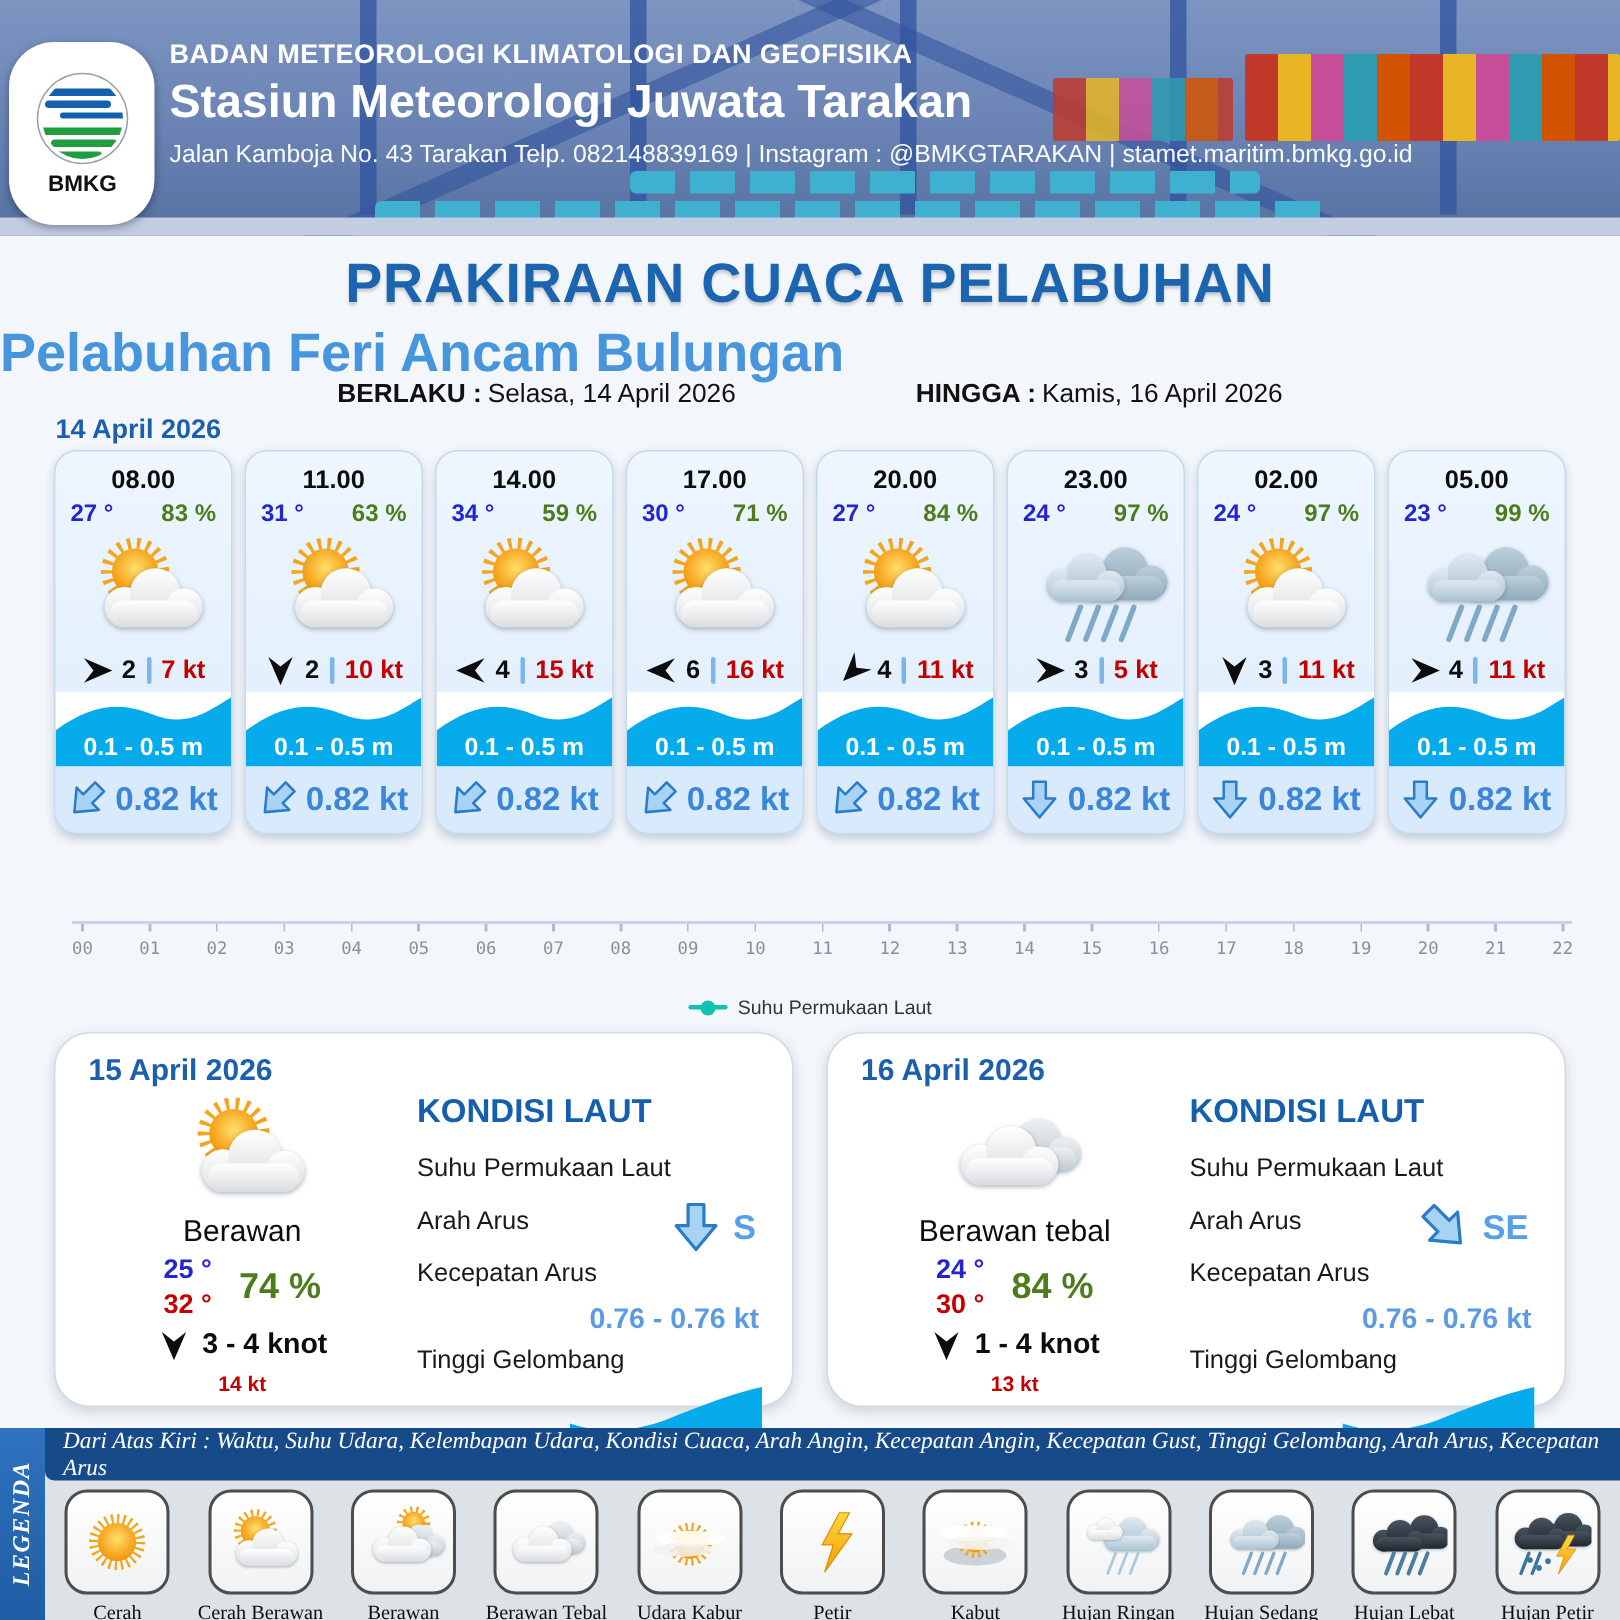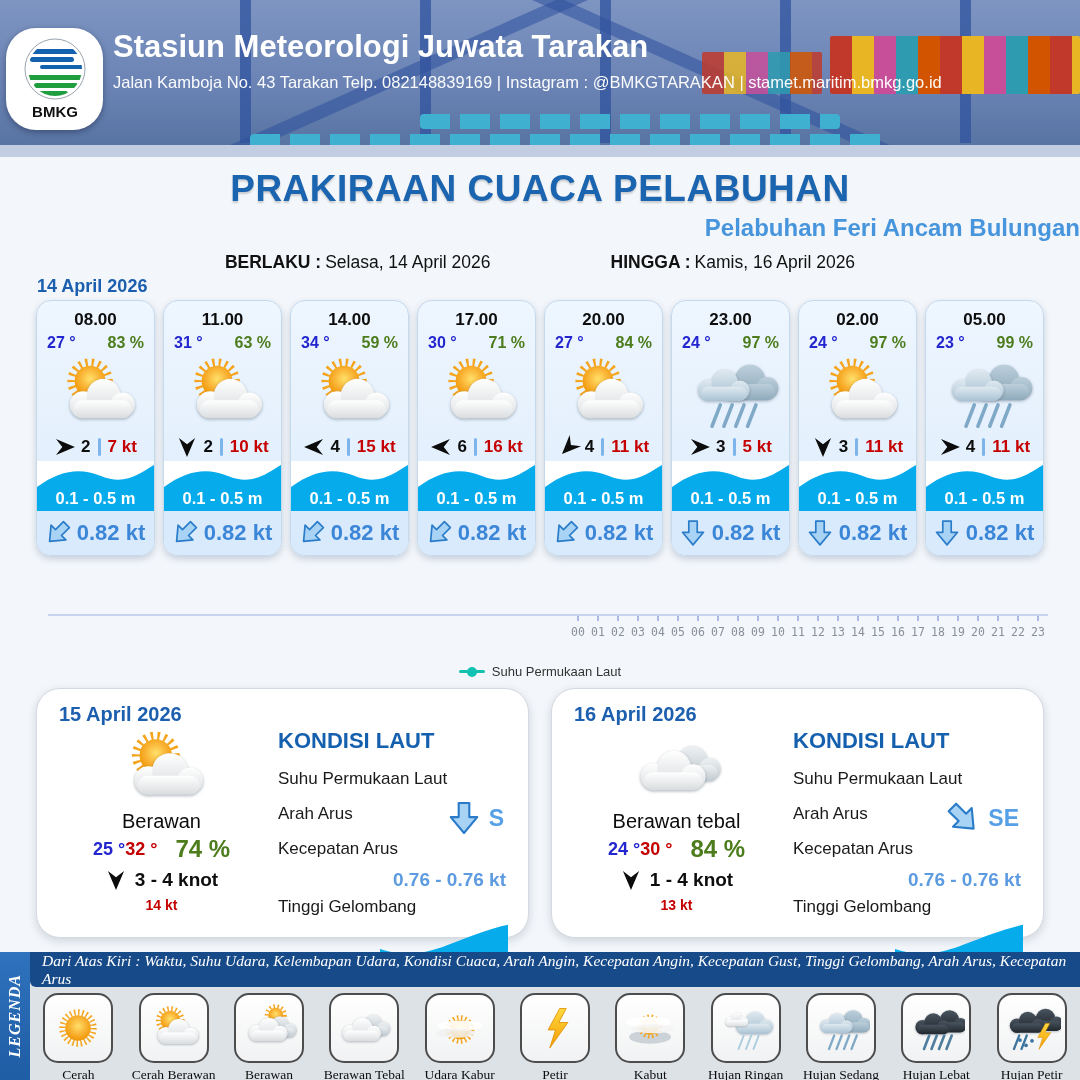--- a/index.html
+++ b/index.html
@@ -8,33 +8,33 @@
   
   #header{position:absolute;top:0;left:0;width:1080px;height:157px;overflow:hidden;
           background:linear-gradient(180deg,#7e95c2 0%,#6a83b4 55%,#54719f 100%);}
   .mullion{position:absolute;top:0;bottom:14px;width:11px;background:#30539f;opacity:.75;}
   .beam{position:absolute;width:1500px;height:13px;background:#2d509c;opacity:.55;}
   .containers{position:absolute;border-radius:2px;
           background:repeating-linear-gradient(90deg,#c0392b 0 22px,#e8b624 22px 44px,#c74f9a 44px 66px,#2e9bb0 66px 88px,#d35400 88px 110px);}
   .seatrow{position:absolute;height:15px;border-radius:4px;
           background:repeating-linear-gradient(90deg,#3fb0cf 0 30px,rgba(0,0,0,0) 30px 40px);}
   .floor{position:absolute;left:0;right:0;bottom:0;height:12px;background:#c3cde2;}
-  #logo-pill{position:absolute;left:6px;top:28px;width:97px;height:102px;background:#fff;
+  #logo-pill{position:absolute;left:6px;top:28px;width:97px;height:122px;background:#fff;
           border-radius:30px;display:flex;align-items:center;justify-content:center;
           box-shadow:0 2px 6px rgba(0,0,30,.35);}
   #hdr-text{position:absolute;left:113px;top:26px;color:#fff;}
   #hdr-agency{font-size:18px;font-weight:bold;letter-spacing:.3px;}
   #hdr-station{font-size:31px;font-weight:bold;margin-top:3px;}
   #hdr-contact{font-size:16.5px;margin-top:8px;opacity:.97;}
   
   #title-main{position:absolute;top:168px;left:0;width:100%;text-align:center;
           font-size:37px;font-weight:800;letter-spacing:.5px;color:#1b64b0;
           text-shadow:0 2px 2px rgba(0,0,0,.18), 0 0 2px #fff;}
-  #title-port{position:absolute;top:214px;left:0;width:100%;text-align:right;
-          font-size:24px;font-weight:bold;color:#4795dc;}
+  #title-port{position:absolute;top:214px;left:0;width:100%;text-align:left;
+          font-size:36px;font-weight:bold;color:#4795dc;}
   #validity{position:absolute;top:252px;left:0;width:100%;display:flex;justify-content:center;gap:120px;
           font-size:17.5px;color:#111;}
   .v-group{display:flex;gap:4px;align-items:flex-start;}
   .v-label{font-weight:bold;}
   
   #day-label{position:absolute;top:276px;left:37px;font-size:18px;font-weight:bold;color:#1b5fae;}
   #cards-row{position:absolute;top:300px;left:36px;width:1008px;height:256px;display:flex;gap:8px;}
   .card{flex:1 1 0;display:flex;flex-direction:column;border-radius:15px;overflow:hidden;
         background:linear-gradient(180deg,#eef6ff 0%,#ddecfb 100%);
         border:1px solid #c5d9ec;box-shadow:0 3px 6px rgba(60,90,130,.25);box-sizing:border-box;}
@@ -53,42 +53,42 @@
   .c-wave{position:relative;height:50px;flex:0 0 auto;}
   .c-wave svg{position:absolute;inset:0;width:100%;height:100%;}
   .c-wave span{position:absolute;left:0;right:0;bottom:3px;text-align:center;
         font-size:16.5px;font-weight:bold;color:#fff;}
   .c-cur{height:44px;background:#d8eafb;display:flex;align-items:center;justify-content:center;gap:7px;}
   .curarrow{display:inline-flex;width:24px;height:28px;}
   .curarrow svg{width:100%;height:100%;}
   .c-curv{font-size:22px;font-weight:bold;color:#3c86d8;}
   
   #axis{position:absolute;top:614px;left:48px;width:1000px;border-top:2px solid #c9d2ef;}
-  #axis-ticks{display:flex;justify-content:flex-end;}
+  #axis-ticks{display:flex;justify-content:space-between;gap:31px;}
   .tick{display:flex;flex-direction:column;align-items:center;width:20px;}
   .tick i{display:block;width:1.5px;height:5px;background:#aeb9e2;}
   .tick span{margin-top:4px;font-size:11.5px;color:#8a8f99;font-family:"DejaVu Sans Mono","Liberation Mono",monospace;}
   #chart-legend{position:absolute;top:664px;left:0;width:100%;display:flex;justify-content:center;align-items:center;gap:7px;}
   #chart-legend .lmark{position:relative;width:26px;height:10px;}
   #chart-legend .lmark i{position:absolute;left:0;right:0;top:3.5px;height:3px;border-radius:2px;background:#12c2b0;}
   #chart-legend .lmark b{position:absolute;left:8px;top:0;width:10px;height:10px;border-radius:50%;background:#12c2b0;}
   #chart-legend span{font-size:13px;color:#333;}
   
   #panels{position:absolute;top:688px;left:36px;width:1008px;height:250px;display:flex;gap:22px;}
   .panel{flex:1 1 0;background:#fff;border:1.5px solid #d4dae1;border-radius:24px;
          box-shadow:0 3px 8px rgba(80,95,115,.22);padding:14px 18px 10px 22px;box-sizing:border-box;
          display:flex;flex-direction:column;}
   .p-date{font-size:20px;font-weight:bold;color:#1b5fae;}
   .p-body{display:flex;flex:1;}
   .p-left{width:205px;display:flex;flex-direction:column;align-items:center;}
   .p-icon{width:120px;height:80px;margin-top:2px;}
   .p-icon svg{width:100%;height:100%;}
   .p-cond{font-size:20px;color:#0d0d0d;margin-top:2px;}
   .p-temps{display:flex;align-items:center;gap:18px;margin-top:2px;}
-  .p-tcol{display:flex;flex-direction:row;line-height:1.25;}
+  .p-tcol{display:flex;flex-direction:column;line-height:1.25;}
   .p-tmin{font-size:18px;font-weight:bold;color:#2326cf;}
   .p-tmax{font-size:18px;font-weight:bold;color:#c40000;}
   .p-hum{font-size:24px;font-weight:bold;color:#4c7c1b;}
   .p-wind{display:flex;align-items:center;gap:8px;margin-top:6px;font-size:19px;font-weight:bold;color:#0d0d0d;}
   .p-gust{font-size:14px;font-weight:bold;color:#c40000;margin-top:6px;}
   .p-right{flex:1;position:relative;display:flex;flex-direction:column;padding-left:14px;}
   .p-sea-title{font-size:22px;font-weight:bold;color:#1460ae;margin-top:2px;}
   .sea-label{font-size:17px;color:#1a1a1a;}
   .sea-row{margin-top:15px;}
   .sea-dirwrap{position:absolute;right:6px;top:74px;display:flex;align-items:center;gap:10px;}
@@ -179,20 +179,21 @@
           <rect x="14" y="22" width="44" height="5" rx="2.5" fill="#1462ad"></rect>
           <rect x="24" y="30" width="44" height="4" rx="2" fill="#1462ad"></rect>
           <rect x="10" y="40" width="58" height="5" rx="2.5" fill="#1e9e3e"></rect>
           <rect x="18" y="48" width="44" height="5" rx="2.5" fill="#1e9e3e"></rect>
           <rect x="12" y="56" width="40" height="5" rx="2.5" fill="#1e9e3e"></rect>
         </g>
         <text x="39" y="82" text-anchor="middle" font-size="15" font-weight="bold" fill="#111" font-family="Liberation Sans, sans-serif">BMKG</text>
       </svg>
     </div>
     <div id="hdr-text">
+      <div id="hdr-agency">BADAN METEOROLOGI KLIMATOLOGI DAN GEOFISIKA</div>
       <div id="hdr-station">Stasiun Meteorologi Juwata Tarakan</div>
       <div id="hdr-contact">Jalan Kamboja No. 43 Tarakan  Telp. 082148839169 | Instagram : @BMKGTARAKAN | stamet.maritim.bmkg.go.id</div>
     </div>
   </div>
 
   <div id="title-main">PRAKIRAAN CUACA PELABUHAN</div>
   <div id="title-port">Pelabuhan Feri Ancam Bulungan</div>
   <div id="validity">
     <div class="v-group">
       <span class="v-label">BERLAKU :</span>

